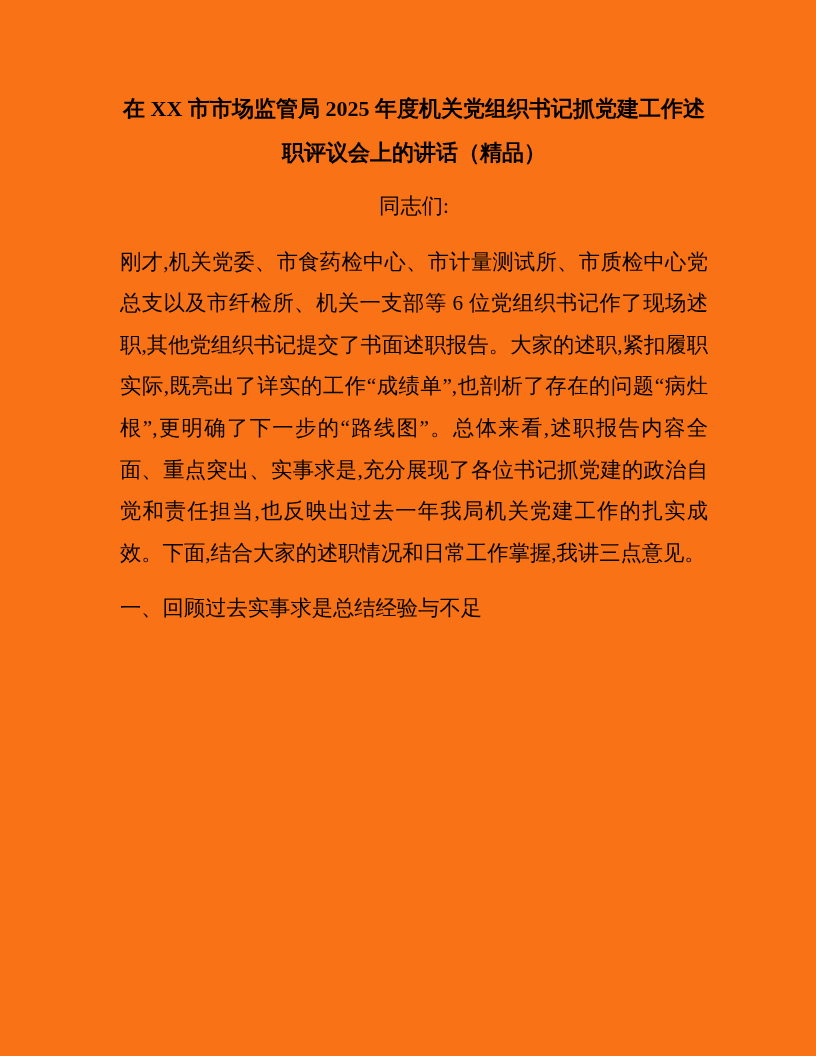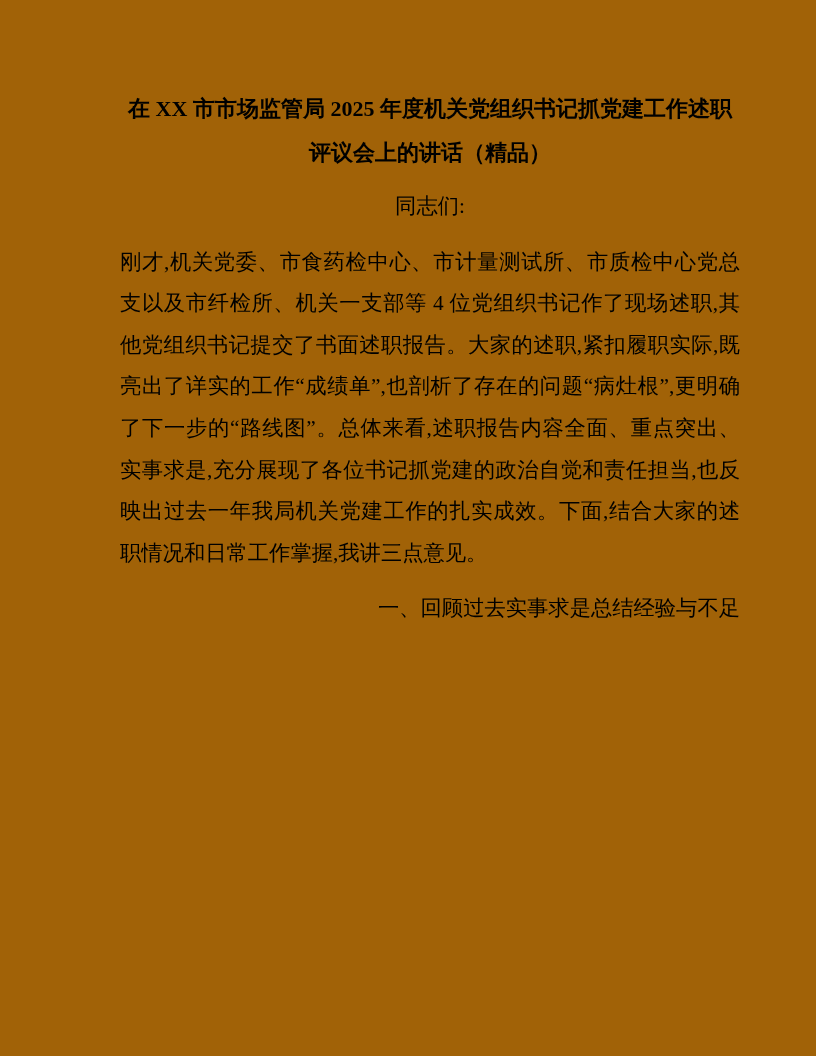--- a/index.html
+++ b/index.html
@@ -5,24 +5,24 @@
   html, body {
     margin: 0;
     padding: 0;
     background: #ffffff;
   }
   .page {
     position: relative;
     width: 816px;
     height: 1056px;
     margin: 0 auto;
-    background: #a16207;
+    background: #f97316;
     color: #000000;
     box-sizing: border-box;
-    padding: 87px 76px 0 120px;
+    padding: 87px 108px 0 120px;
     font-family: "Liberation Serif", "DejaVu Serif", serif;
     overflow: hidden;
   }
   .doc-title {
     font-size: 22px;
     line-height: 44px;
     font-weight: bold;
     text-align: center;
     margin: 0 0 11px 0;
   }
@@ -35,28 +35,28 @@
   .body-paragraph {
     font-size: 21.3px;
     line-height: 41.6px;
     margin: 0 0 14px 0;
     text-align: justify;
   }
   .section-heading {
     font-size: 21.3px;
     line-height: 41.6px;
     margin: 0;
-    text-align: right;
+    text-align: left;
   }
 </style>
 </head>
 <body>
 
 <div class="page">
   <h1 class="doc-title">在 XX 市市场监管局 2025 年度机关党组织书记抓党建工作述职评议会上的讲话（精品）</h1>
 
   <p class="salutation">同志们:</p>
 
 
-  <p class="body-paragraph">刚才,机关党委、市食药检中心、市计量测试所、市质检中心党总支以及市纤检所、机关一支部等 4 位党组织书记作了现场述职,其他党组织书记提交了书面述职报告。大家的述职,紧扣履职实际,既亮出了详实的工作“成绩单”,也剖析了存在的问题“病灶根”,更明确了下一步的“路线图”。总体来看,述职报告内容全面、重点突出、实事求是,充分展现了各位书记抓党建的政治自觉和责任担当,也反映出过去一年我局机关党建工作的扎实成效。下面,结合大家的述职情况和日常工作掌握,我讲三点意见。</p>
+  <p class="body-paragraph">刚才,机关党委、市食药检中心、市计量测试所、市质检中心党总支以及市纤检所、机关一支部等 6 位党组织书记作了现场述职,其他党组织书记提交了书面述职报告。大家的述职,紧扣履职实际,既亮出了详实的工作“成绩单”,也剖析了存在的问题“病灶根”,更明确了下一步的“路线图”。总体来看,述职报告内容全面、重点突出、实事求是,充分展现了各位书记抓党建的政治自觉和责任担当,也反映出过去一年我局机关党建工作的扎实成效。下面,结合大家的述职情况和日常工作掌握,我讲三点意见。</p>
 
   <p class="section-heading">一、回顾过去实事求是总结经验与不足</p>
 </div>
 
 </body></html>

